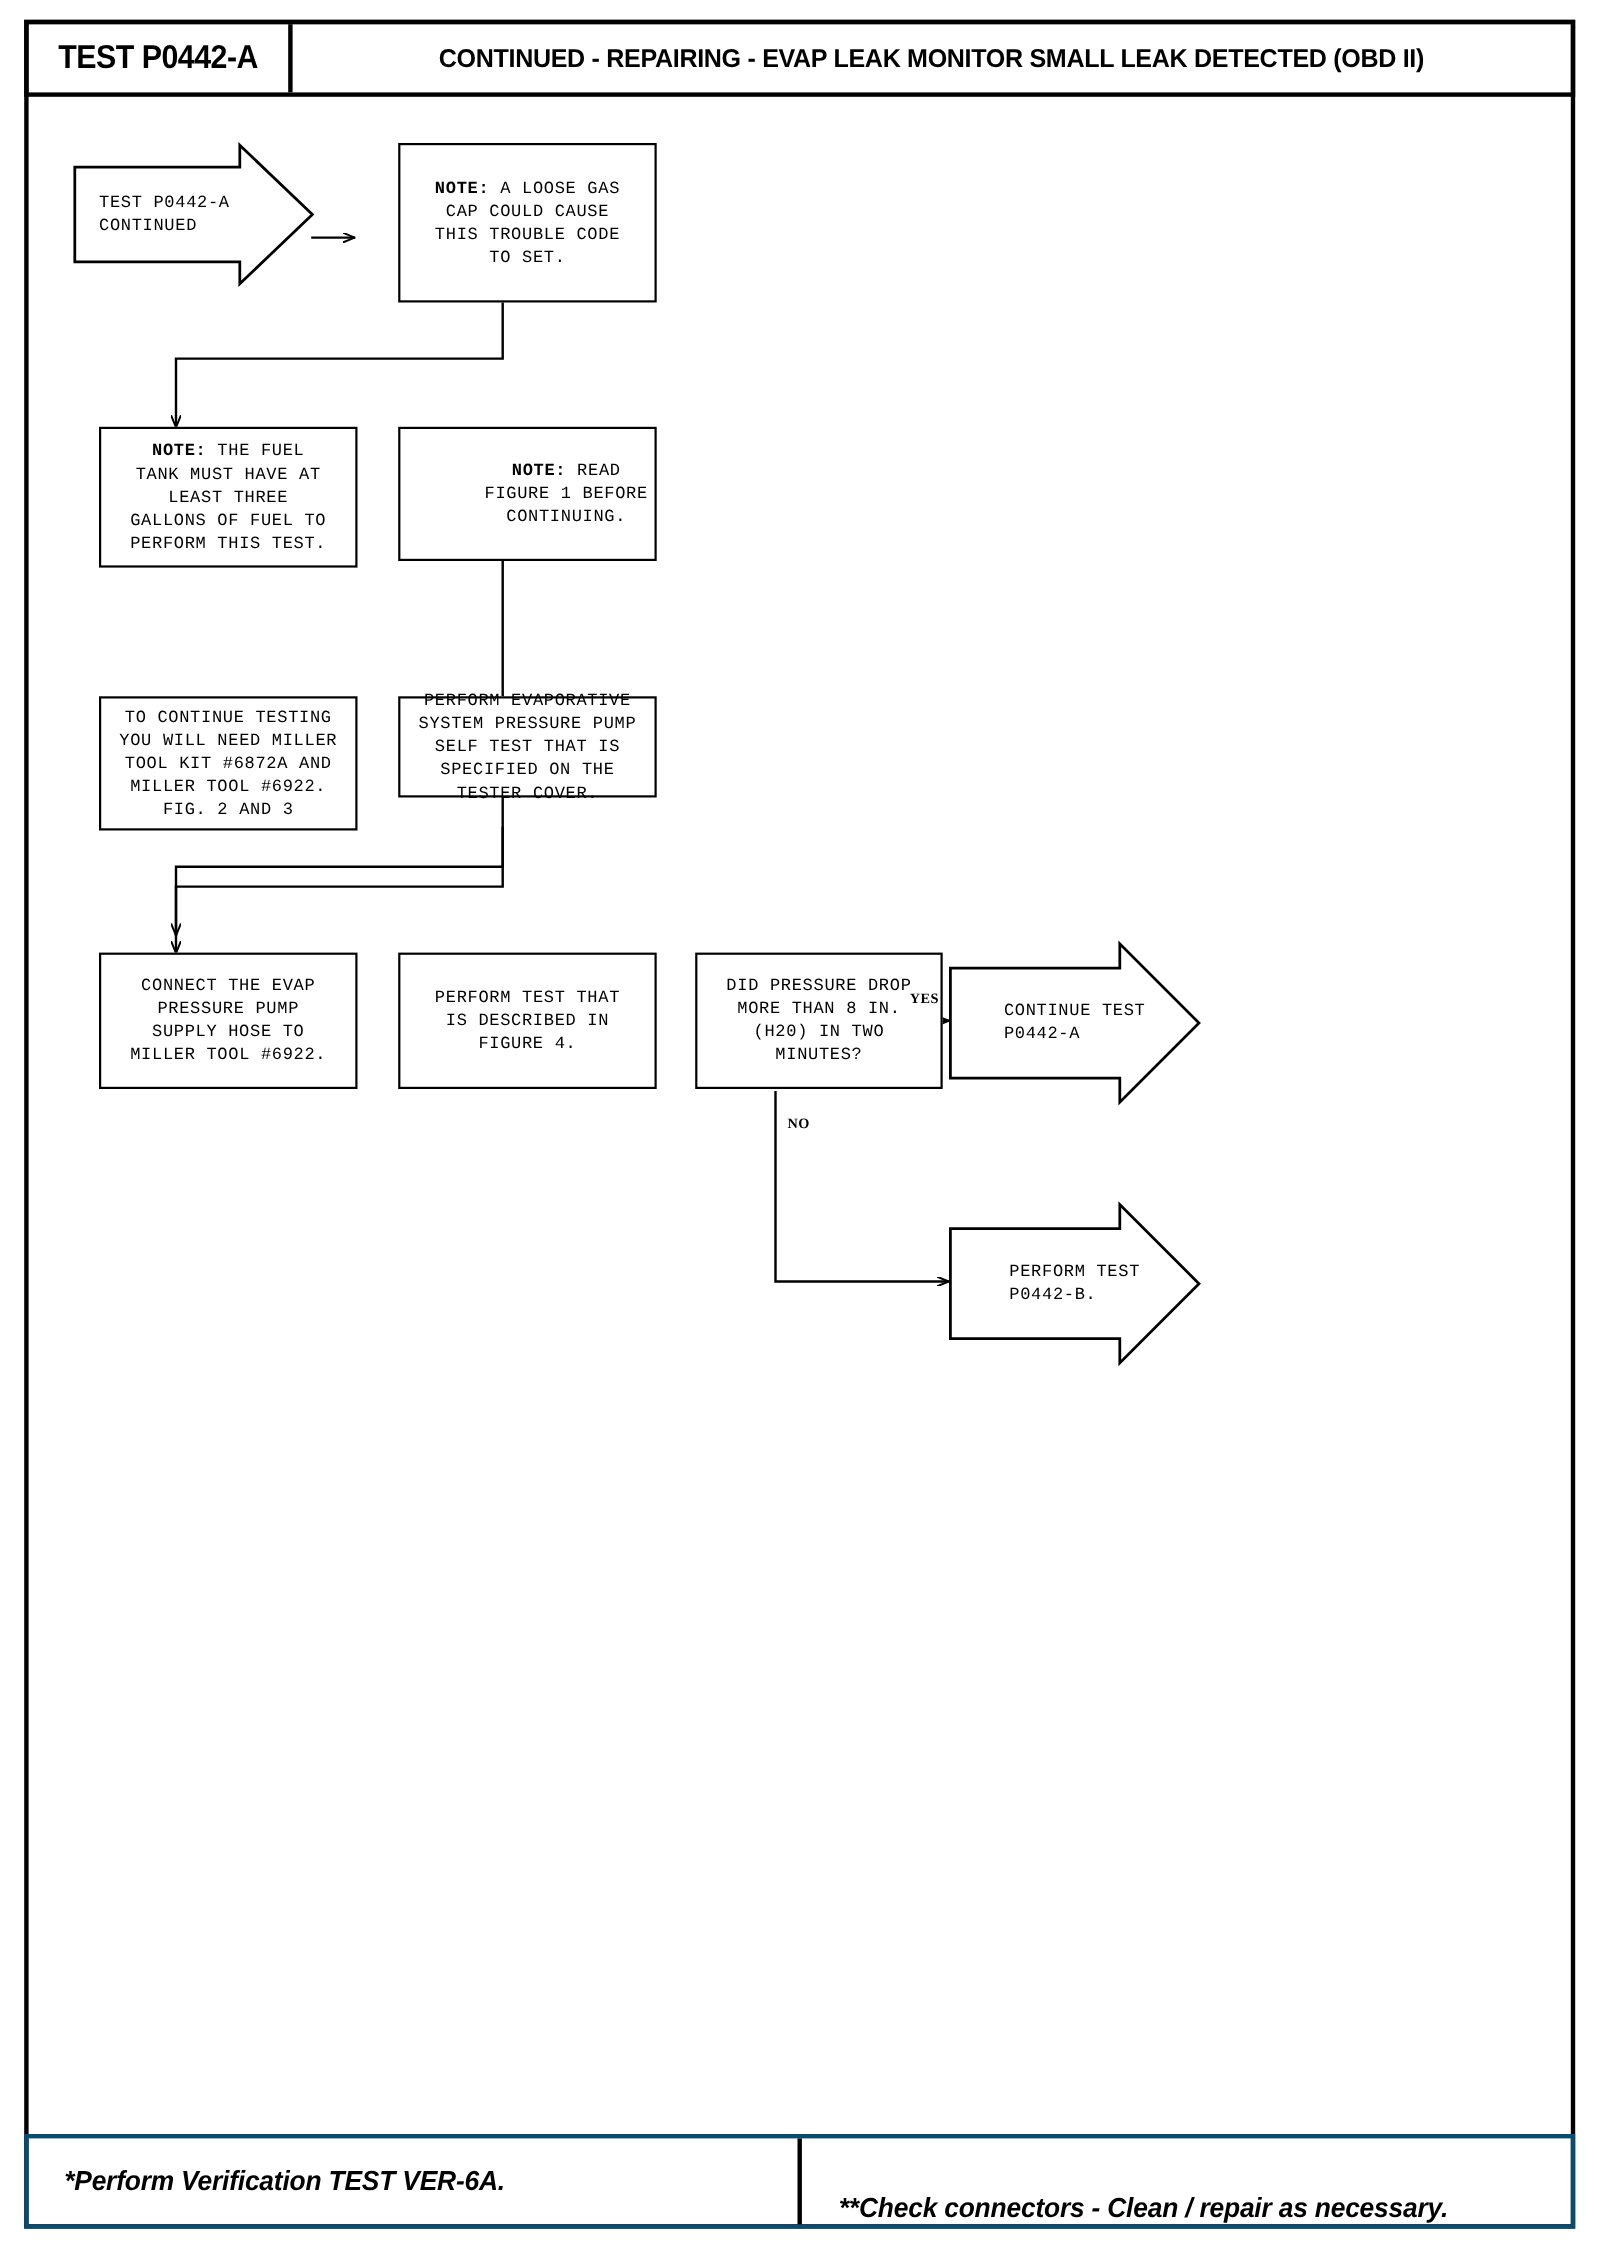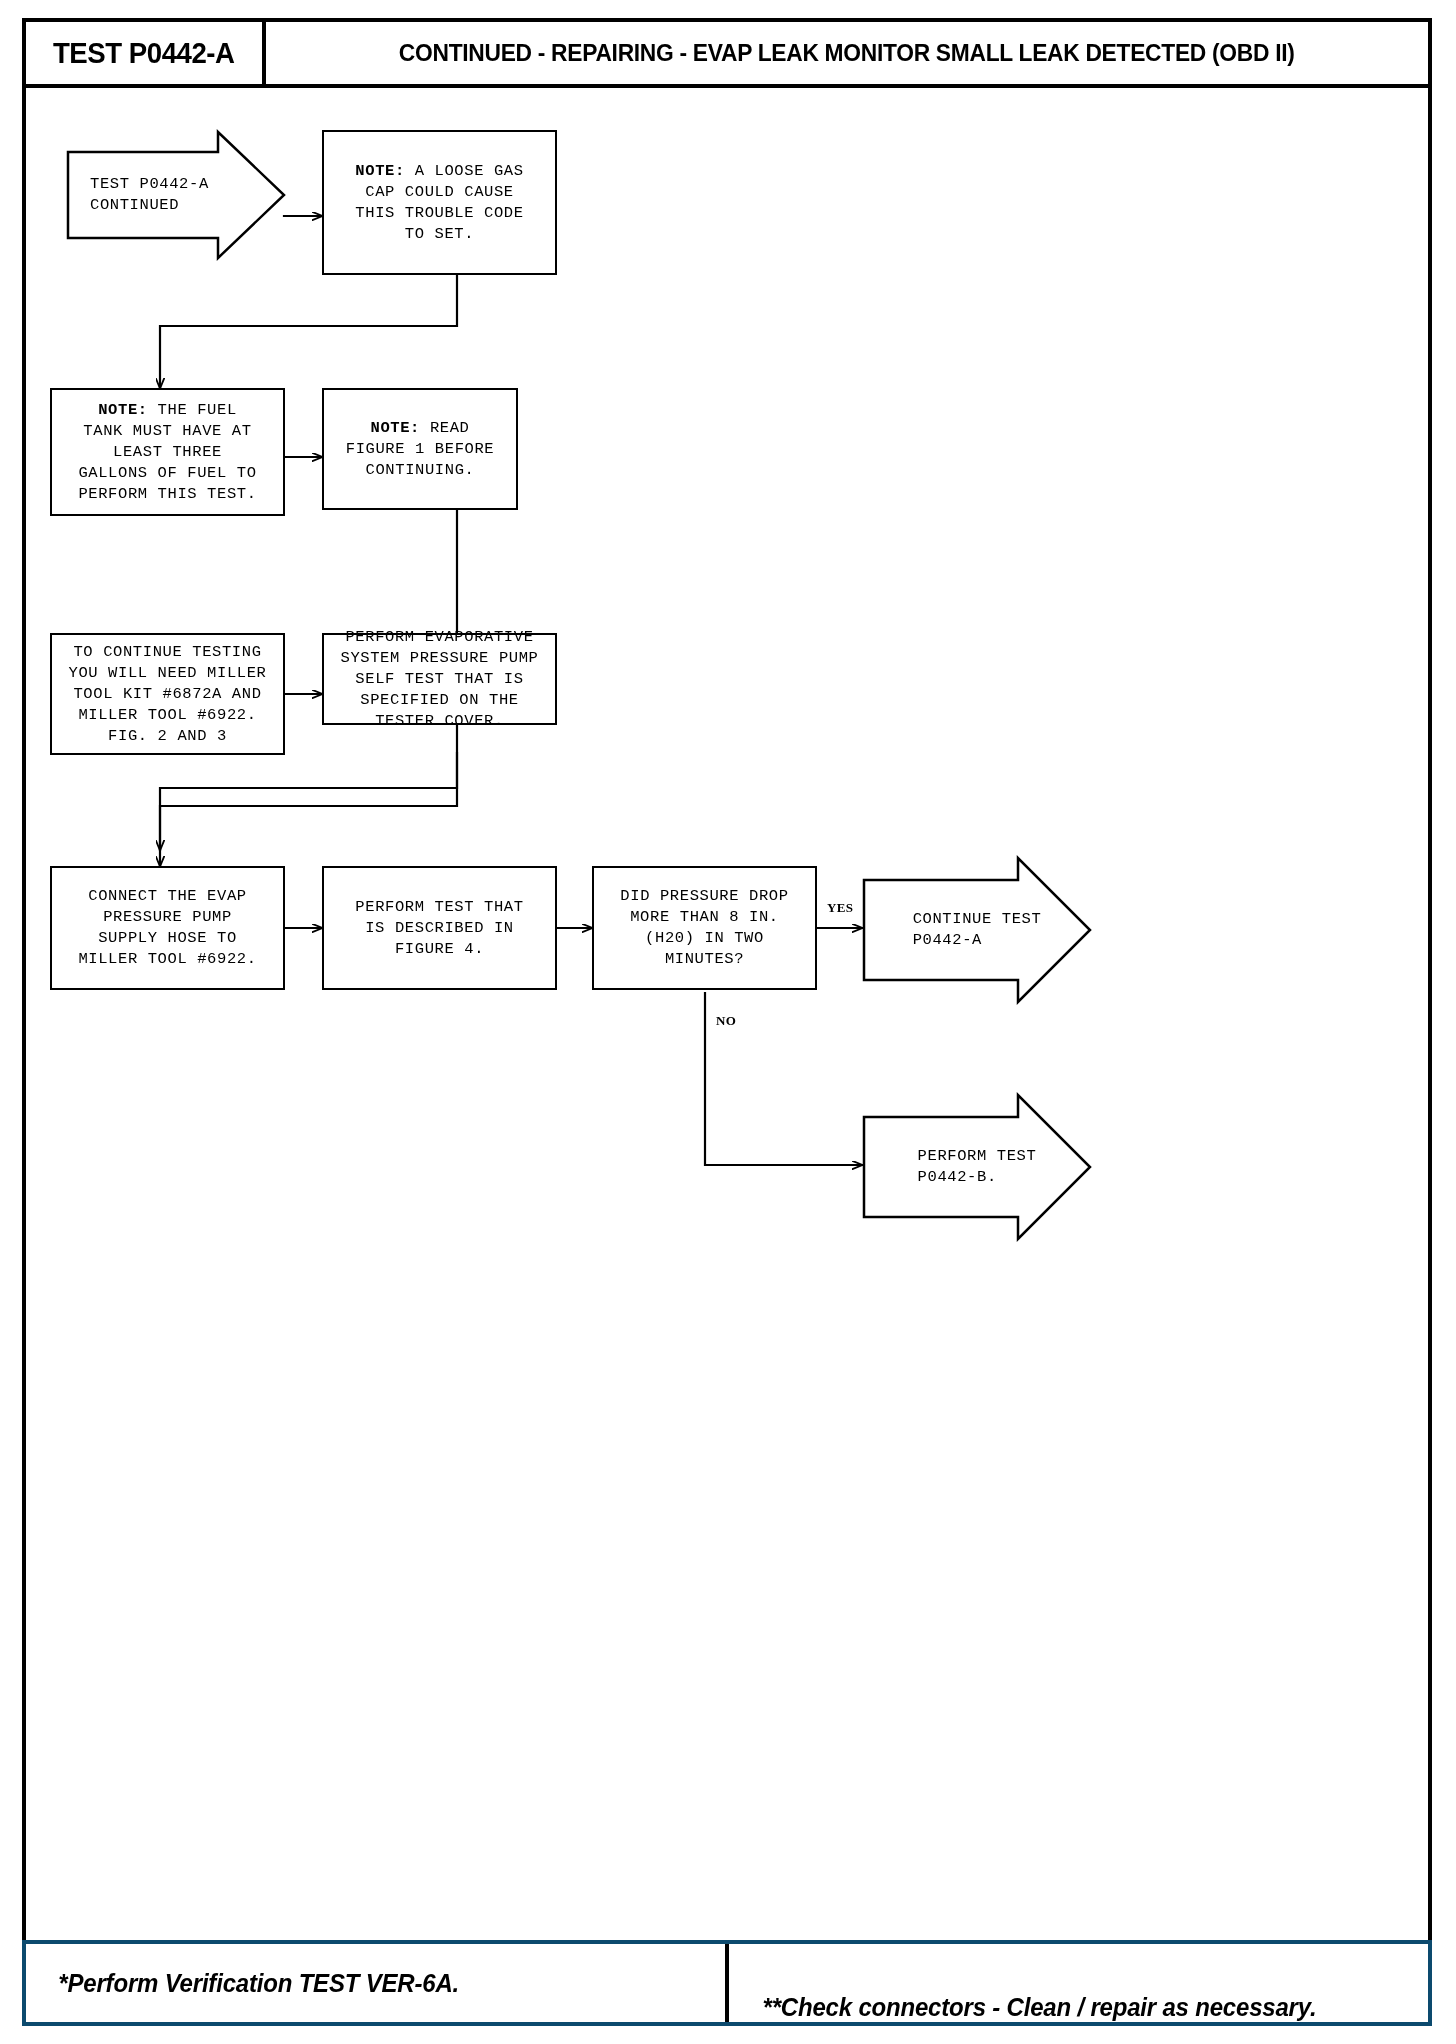--- a/index.html
+++ b/index.html
@@ -39,21 +39,21 @@
 
   
   .node{
     position:absolute;box-sizing:border-box;
     display:flex;align-items:center;justify-content:center;
     text-align:center;
     font-family:"Liberation Mono","DejaVu Sans Mono",monospace;
     font-size:15.5px;line-height:21px;letter-spacing:0.6px;
     white-space:pre-line;
   }
-  .rect{border:2.5px solid #000;background:#fff;}
+  .rect{border:2.5px solid #000;background:#fff;margin-left:40px;}
   .rect-txt{padding:2px 6px;}
 
   
   .arrowbox{position:absolute;}
   .arrowbox svg{position:absolute;left:0;top:0;overflow:visible;}
   .arrowbox .label{
     position:absolute;left:0;top:0;width:100%;height:100%;
     display:flex;align-items:center;justify-content:center;text-align:left;
     font-family:"Liberation Mono","DejaVu Sans Mono",monospace;
     font-size:15.5px;line-height:21px;letter-spacing:0.6px;white-space:pre-line;
@@ -148,21 +148,21 @@
   </div>
 
   <div class="node rect" style="left:28px;top:300px;width:235px;height:128px;">
     <div class="rect-txt"><span class="note-strong">NOTE:</span> THE FUEL
 TANK MUST HAVE AT
 LEAST THREE
 GALLONS OF FUEL TO
 PERFORM THIS TEST.</div>
   </div>
 
-  <div class="node rect" style="left:300px;top:300px;width:196px;height:122px;">
+  <div class="node rect" style="left:300px;top:300px;width:235px;height:122px;justify-content:flex-end;">
     <div class="rect-txt"><span class="note-strong">NOTE:</span> READ
 FIGURE 1 BEFORE
 CONTINUING.</div>
   </div>
 
   <div class="node rect" style="left:28px;top:545px;width:235px;height:122px;">
     <div class="rect-txt">TO CONTINUE TESTING
 YOU WILL NEED MILLER
 TOOL KIT #6872A AND
 MILLER TOOL #6922.

